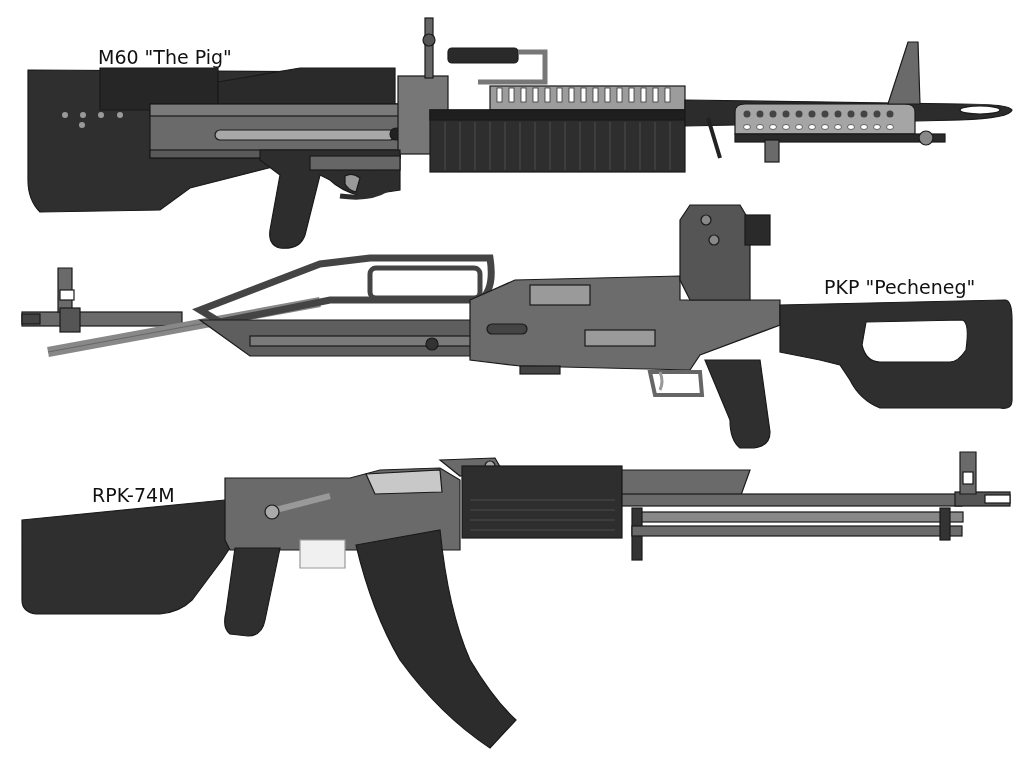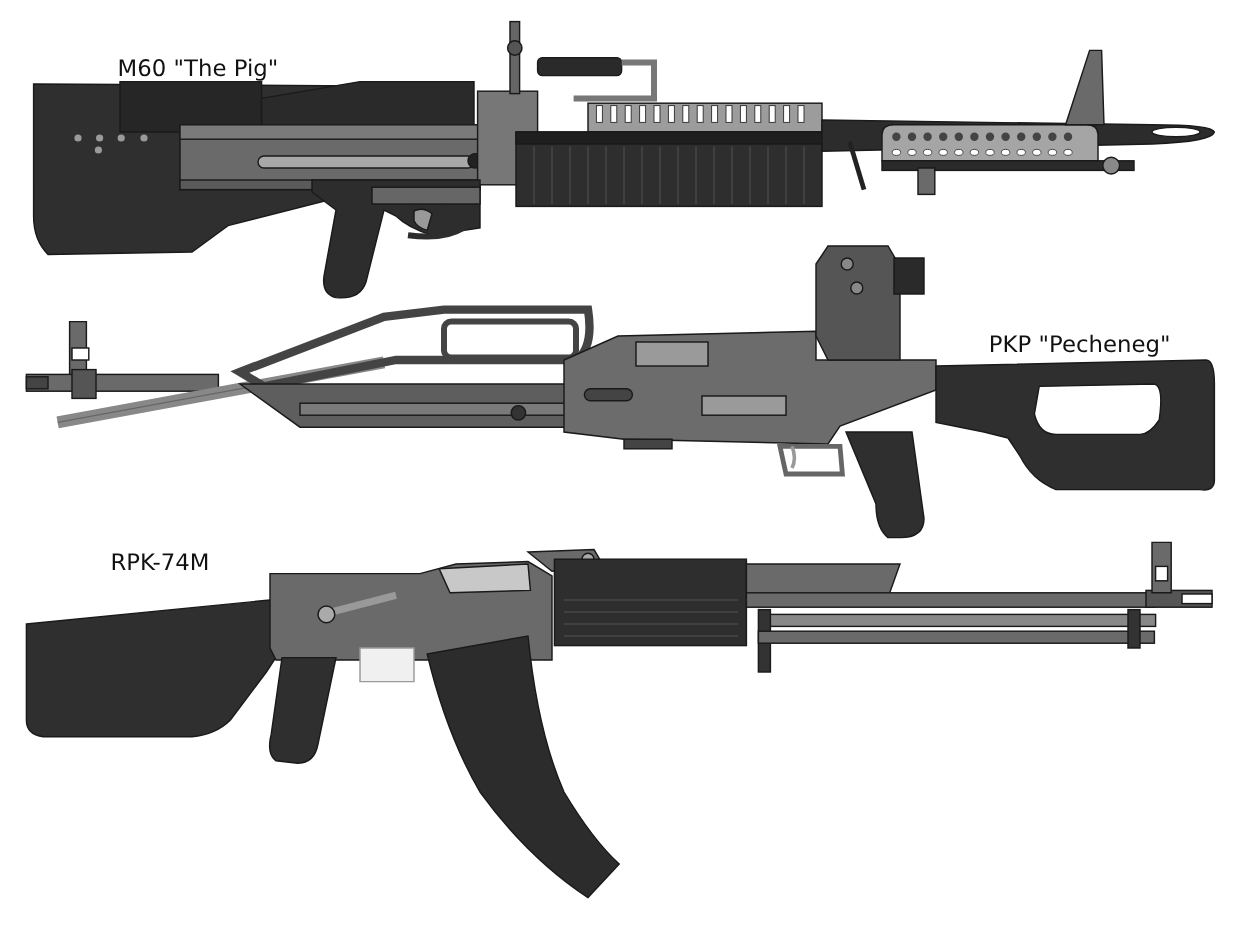--- a/index.html
+++ b/index.html
@@ -7,21 +7,21 @@
   .label{position:absolute;font-size:19px;color:#111;white-space:nowrap;}
   svg{position:absolute;left:0;top:0;}
 </style>
 </head>
 <body>
 
 <div id="canvas">
 
   <div class="label" style="left:98px;top:46px;">M60 "The Pig"</div>
   <div class="label" style="left:824px;top:276px;">PKP "Pecheneg"</div>
-  <div class="label" style="left:92px;top:458px;">RPK-74M</div>
+  <div class="label" style="left:92px;top:484px;">RPK-74M</div>
 
   <svg width="1032" height="774" viewBox="0 0 1032 774">
 
     <g stroke="#1a1a1a" stroke-width="1.2">
 
       <path d="M28,70 L360,72 L360,160 L300,160 L190,188 L160,210 L40,212 Q28,200 28,180 Z" fill="#2f2f2f"></path>
       <path d="M100,68 L218,68 L218,110 L100,110 Z" fill="#262626"></path>
       <path d="M218,82 L300,68 L395,68 L395,110 L218,110 Z" fill="#2a2a2a"></path>
 
       <rect x="150" y="104" width="250" height="54" fill="#6a6a6a"></rect>

